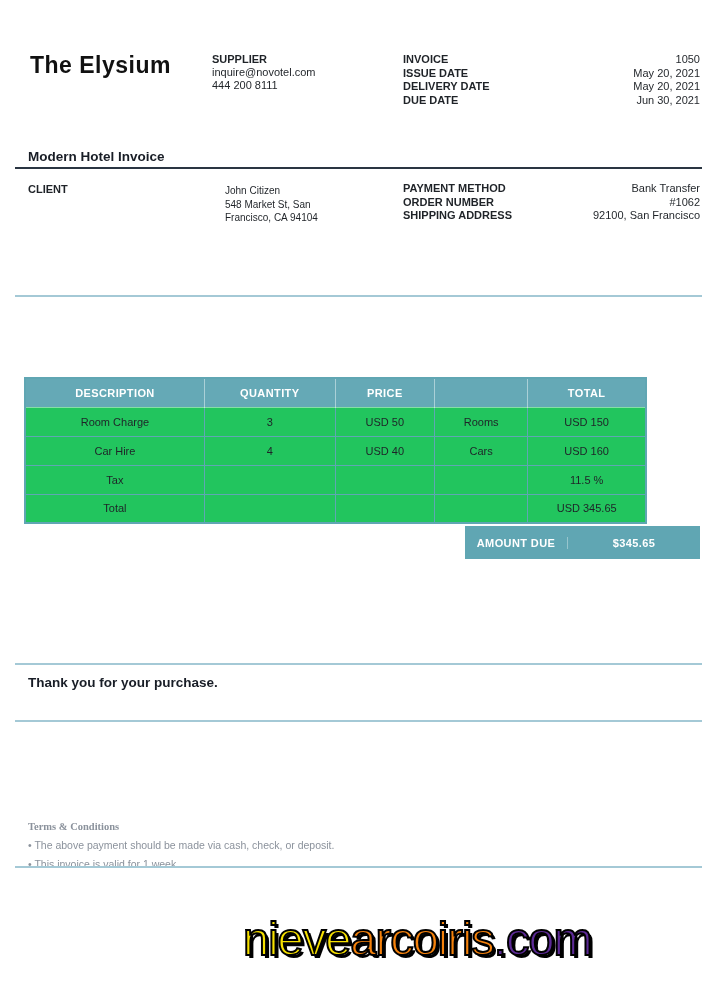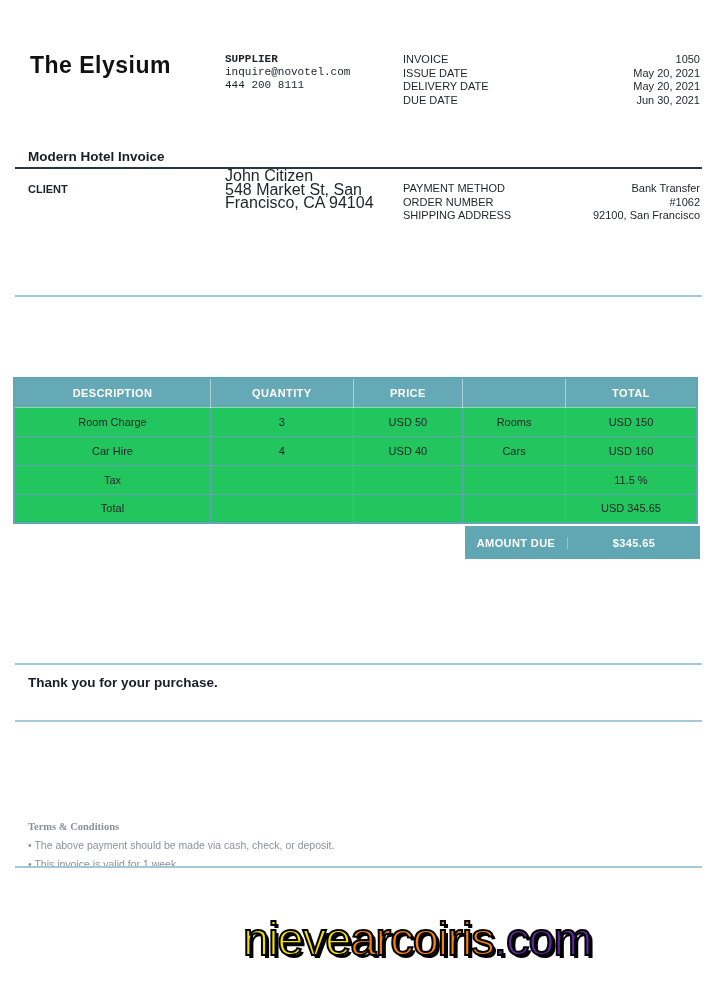--- a/index.html
+++ b/index.html
@@ -12,49 +12,49 @@
     background: #ffffff;
     overflow: hidden;
     margin: 8px auto;
   }
 
   
   .brand {
     position: absolute; left: 30px; top: 44px;
     font-size: 23px; font-weight: bold; letter-spacing: 0.5px; color: #111;
   }
-  .supplier { position: absolute; left: 225px; top: 45px; font-size: 11px; line-height: 13px; font-family: Liberation Mono, monospace; }
+  .supplier { position: absolute; left: 212px; top: 45px; font-size: 11px; line-height: 13px; }
   .supplier .lbl { font-weight: bold; }
 
   .meta { position: absolute; left: 403px; width: 297px; font-size: 11px; line-height: 13.5px; }
   .meta-row { display: flex; justify-content: space-between; }
-  .meta-row .m-label { font-weight: normal; white-space: nowrap; }
+  .meta-row .m-label { font-weight: bold; white-space: nowrap; }
   .meta-row .m-value { text-align: right; white-space: nowrap; }
   .invoice-meta { top: 45px; }
   .payment-meta { top: 174px; }
 
   
   .doc-title {
     position: absolute; left: 28px; top: 141px;
     font-size: 13.5px; font-weight: bold; color: #181d26;
   }
   .rule { position: absolute; left: 15px; width: 687px; }
   .rule.dark { top: 159px; height: 2px; background: #2a3542; }
   .rule.light { height: 1.5px; background: #a4c9d6; }
   .rule.r1 { top: 287px; }
   .rule.r2 { top: 655px; }
   .rule.r3 { top: 712px; }
   .rule.r4 { top: 858px; }
 
   
   .client-label { position: absolute; left: 28px; top: 175px; font-size: 11px; font-weight: bold; }
-  .client-info { position: absolute; left: 225px; top: 161px; font-size: 16px; line-height: 13.5px; }
-
-  
-  .items { position: absolute; left: 13px; top: 369px; width: 685px; border-collapse: collapse; font-size: 11px; }
+  .client-info { position: absolute; left: 225px; top: 176px; font-size: 10px; line-height: 13.5px; }
+
+  
+  .items { position: absolute; left: 24px; top: 369px; width: 623px; border-collapse: collapse; font-size: 11px; }
   .items th, .items td { border: 1px solid #60a6b3; height: 29px; text-align: center; padding: 0 4px; }
   .items { border: 2px solid #60a6b3; }
   .items thead th {
     background: #65a9b6; color: #ffffff; font-weight: bold;
     letter-spacing: 0.4px; border: 1px solid rgba(255,255,255,0.45);
     border-top: none; height: 29px;
   }
   .items tbody td { background: #22c55e; color: #1f2328; }
 
   .amount-due {

